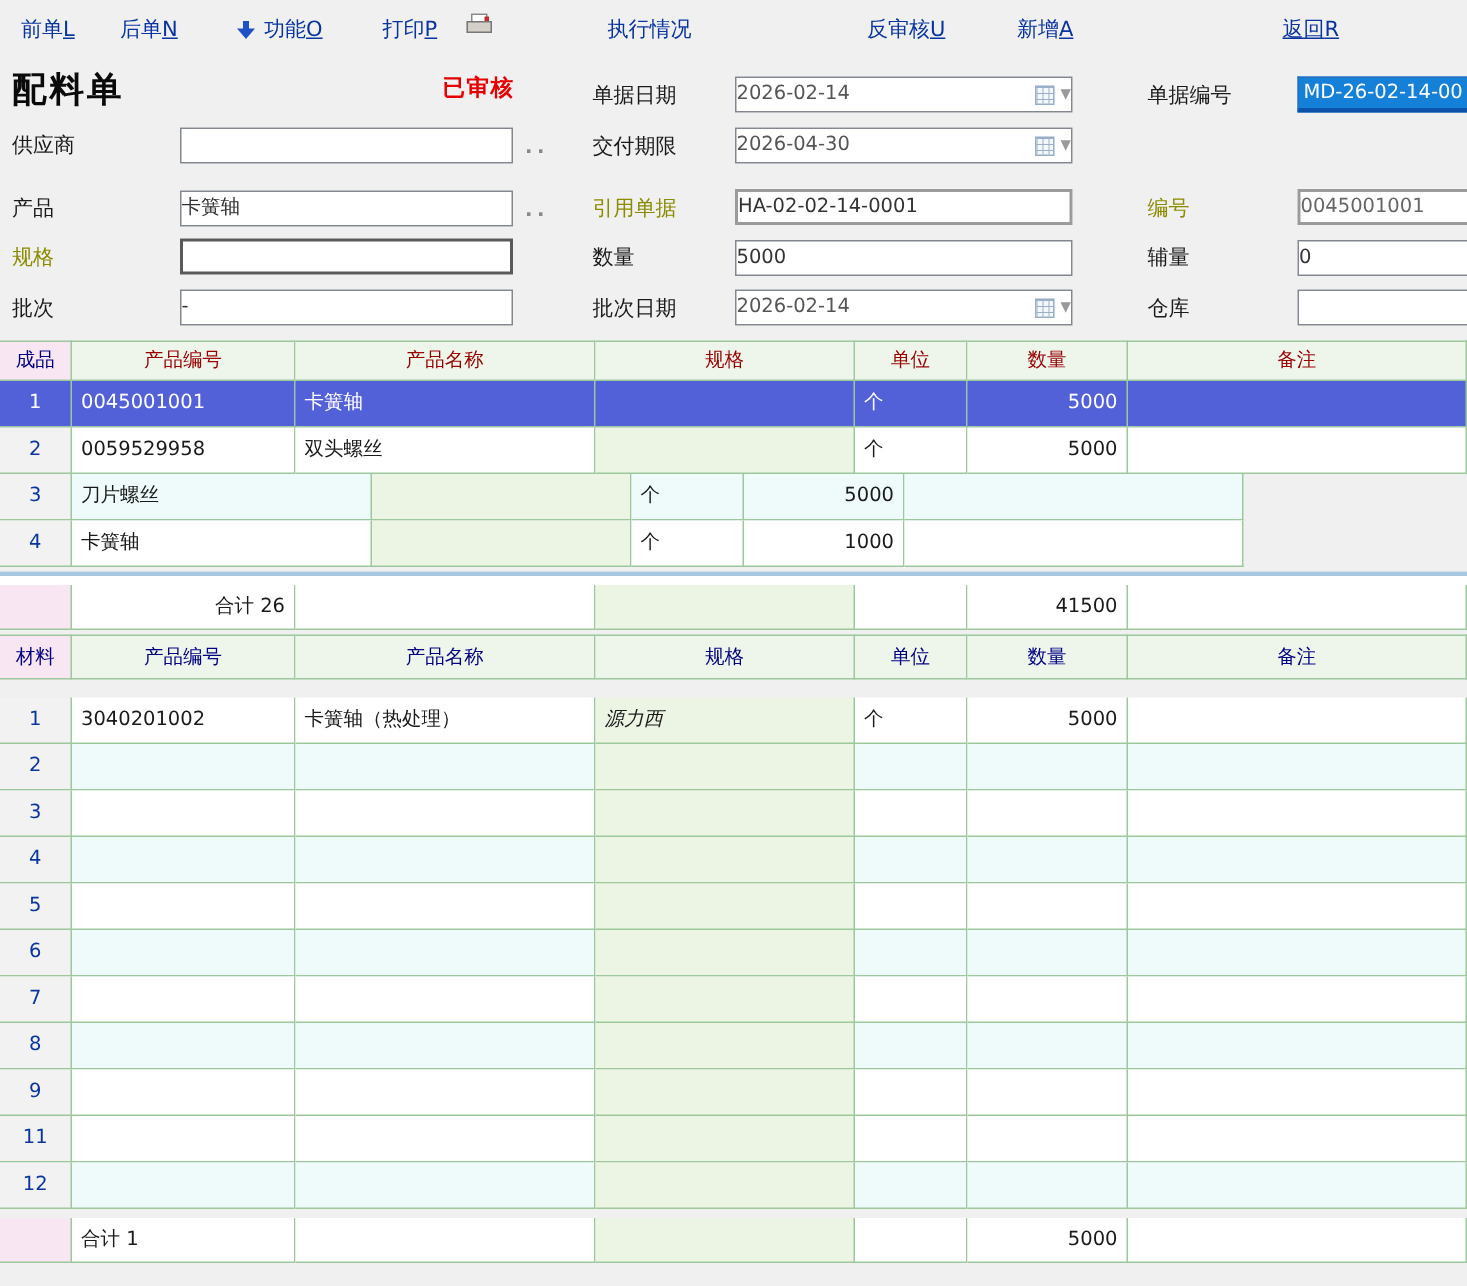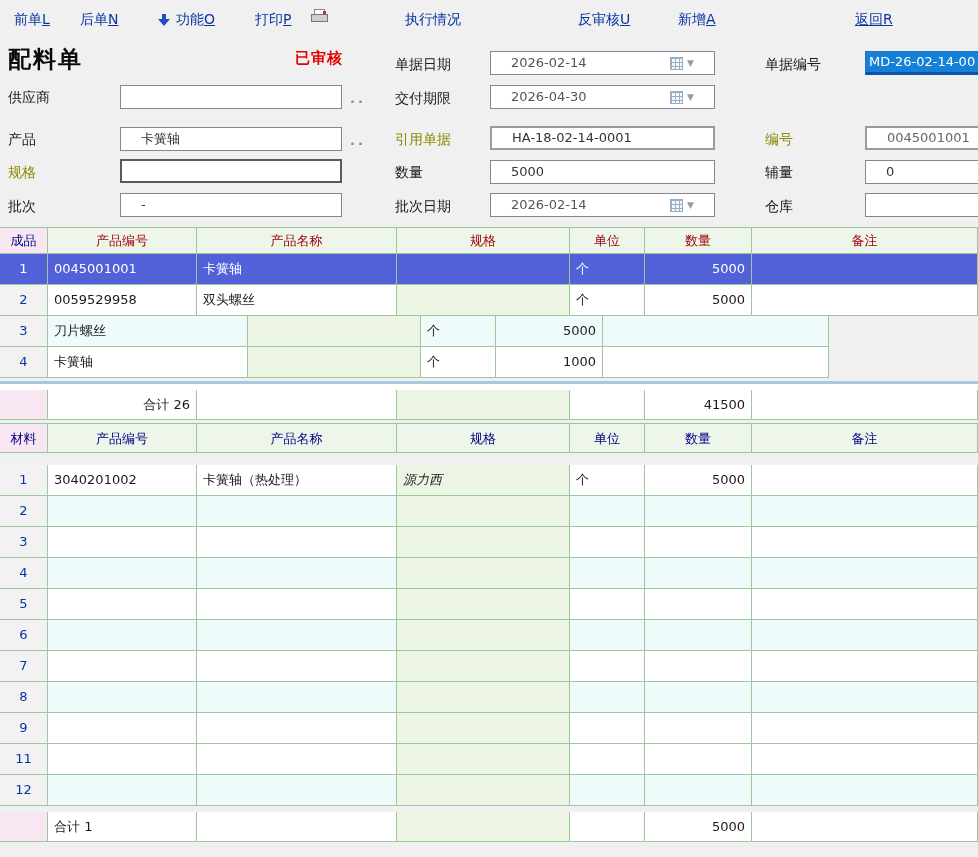--- a/index.html
+++ b/index.html
@@ -27,21 +27,21 @@
   .printer .bodyp { position:absolute; left:1px; top:5px; width:17px; height:8px; background:#d4d0c8; border:1px solid #777; }
   .printer .dot   { position:absolute; left:13px; top:2px; width:3px; height:3px; background:#c03030; }
   
   .page-title { position:absolute; left:8px; top:44px; font-size:23px; font-weight:bold; color:#0a0a0a; letter-spacing:2px; }
   .status { position:absolute; left:295px; top:49px; font-size:15px; font-weight:bold; color:#e60000; letter-spacing:1px; }
   
   .lbl { position:absolute; font-size:14px; color:#1a1a1a; line-height:24px; white-space:nowrap; }
   .lbl.olive { color:#8b8b00; }
   .inp {
     position:absolute; height:24px; background:#fff;
-    border:1px solid #828790; line-height:22px; padding:0 20px;
+    border:1px solid #828790; line-height:22px; padding:0 0;
     color:#333; overflow:hidden; white-space:nowrap;
   }
   .inp.ro { border:2px solid #9b9b9b; line-height:20px; color:#666; }
   .inp.focus { border:2px solid #5a5a5a; line-height:20px; }
   .inp.date { display:flex; justify-content:space-between; align-items:center; color:#555; }
   .calbtn { display:flex; align-items:center; gap:4px; }
   .cal {
     display:inline-block; width:13px; height:13px; border:1px solid #98aec6; background:#f4f8fc;
     background-image:linear-gradient(#9ab0c8 1px, transparent 1px),
                      linear-gradient(90deg,#9ab0c8 1px, transparent 1px);
@@ -123,21 +123,21 @@
       <span class="arr">▼</span>
     </span>
 </div>
 <div class="inp date" style="left:490px;top:85px;width:225px">
   <span>2026-04-30</span>
   <span class="calbtn">
       <span class="cal"></span>
       <span class="arr">▼</span>
     </span>
 </div>
-<div class="inp ro" style="left:490px;top:126px;width:225px;color:#333">HA-18-02-14-0001</div>
+<div class="inp ro" style="left:490px;top:126px;width:225px;color:#333">HA-02-02-14-0001</div>
 <div class="inp" style="left:490px;top:160px;width:225px">5000</div>
 <div class="inp date" style="left:490px;top:193px;width:225px">
   <span>2026-02-14</span>
   <span class="calbtn">
       <span class="cal"></span>
       <span class="arr">▼</span>
     </span>
 </div>
 
 <div class="sel-field" style="left:865px;top:51px;width:130px">MD-26-02-14-00</div>

